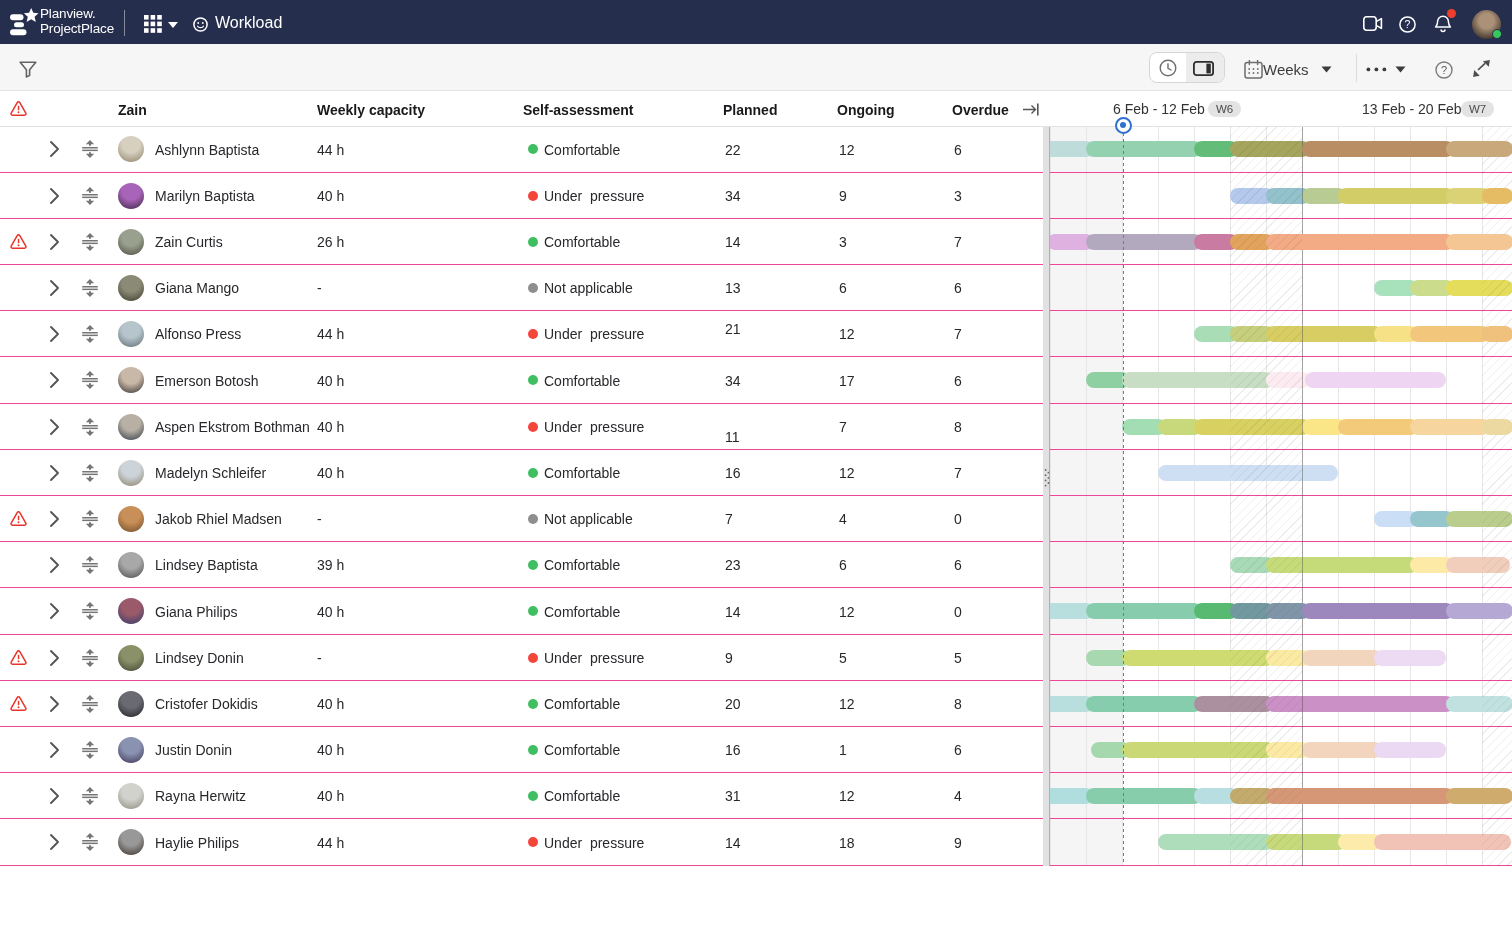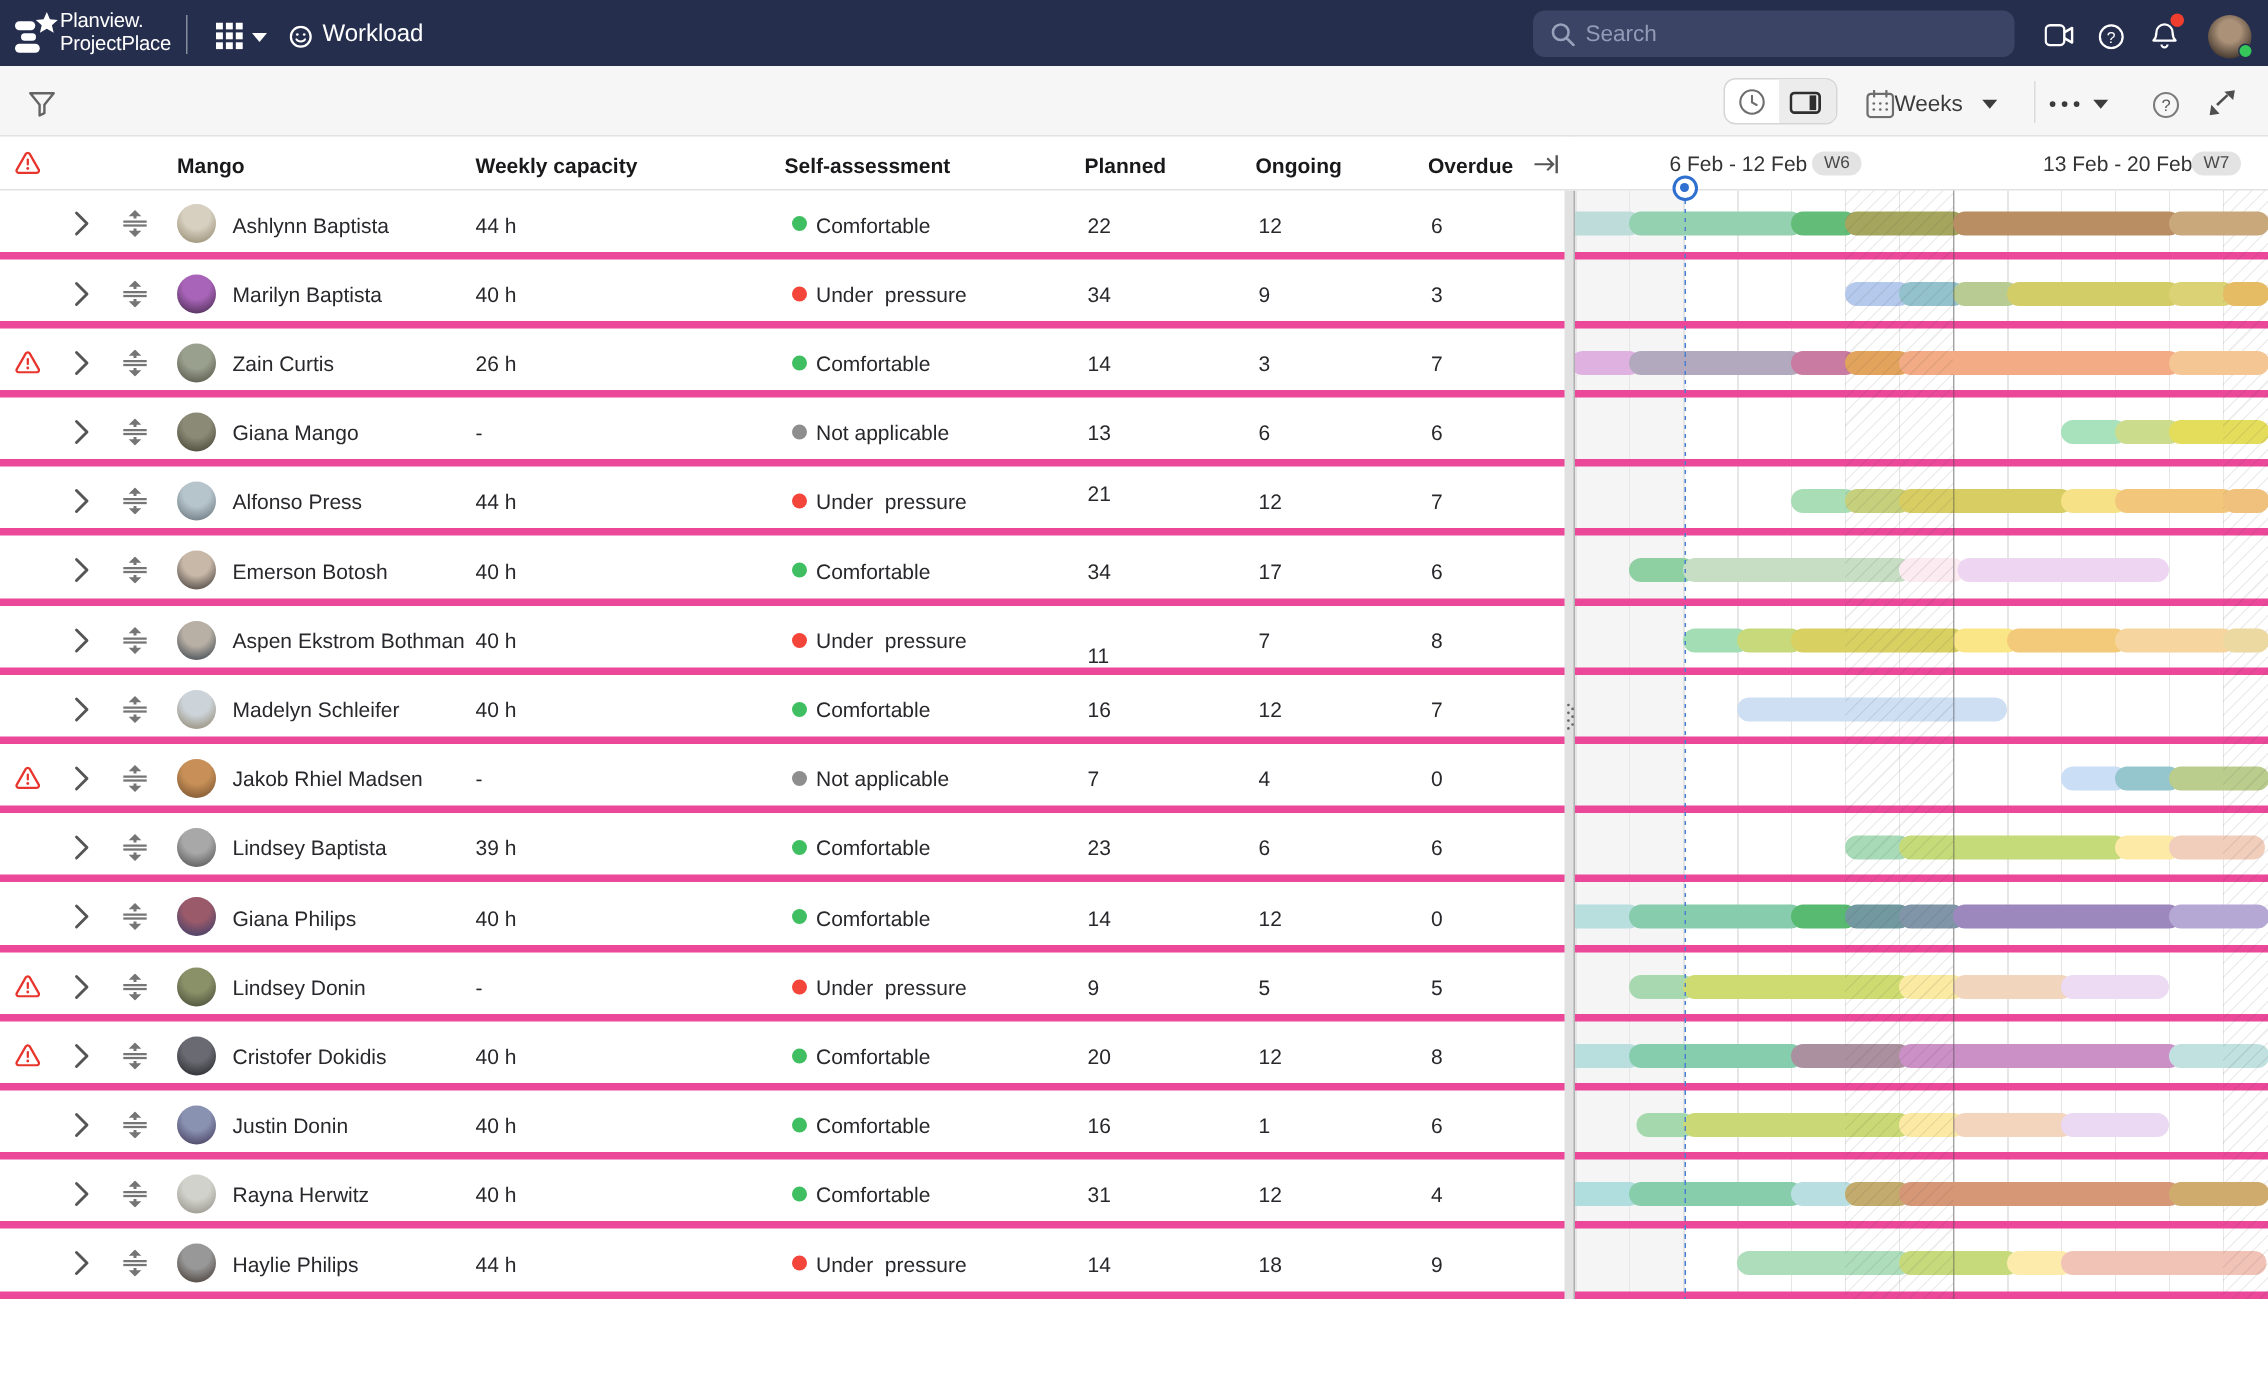--- a/index.html
+++ b/index.html
@@ -15,21 +15,21 @@
 #search .ph{position:absolute;left:35px;top:7px;font-size:15px;color:#939bb8}
 
 #tb{position:absolute;left:0;top:44px;width:1512px;height:47px;background:#f6f6f7;border-bottom:1px solid #e3e3e3}
 #seg{position:absolute;left:1149px;top:52px;width:76px;height:31px;background:#fff;border:1px solid #d6d6d6;border-radius:8px}
 #seg .sel{position:absolute;right:0;top:0;width:38px;height:29px;background:#ececed;border-radius:0 7px 7px 0}
 .tbtxt{position:absolute;top:61px;font-size:15px;color:#3c3c3c}
 
 #thead{position:absolute;left:0;top:91px;width:1512px;height:36px;background:#fff;border-bottom:1px solid #e2e2e2}
 .hlab{position:absolute;top:102px;font-size:14px;font-weight:700;color:#19191c}
 
-.row{position:absolute;left:0;width:1512px;border-bottom:5px solid #ec4899;background:transparent}
+.row{position:absolute;left:0;width:1512px;border-bottom:1px solid #ec4899;background:transparent}
 .cell{position:absolute;font-size:14px;color:#28282c}
 .avatar{position:absolute;left:118px;width:26px;height:26px;border-radius:50%}
 .sdot{position:absolute;left:528px;width:10px;height:10px;border-radius:50%}
 
 #gpast{position:absolute;left:1050px;top:127px;width:73px;height:739px;background:#f5f5f6}
 .wkend{position:absolute;top:127px;height:739px;background:repeating-linear-gradient(135deg,rgba(60,60,60,0.085) 0 1px,rgba(255,255,255,0) 1px 6.5px);z-index:5}
 #gdays{position:absolute;left:1050px;top:127px;width:462px;height:739px;background:repeating-linear-gradient(to right,#e6e6e6 0 1px,rgba(255,255,255,0) 1px 36px)}
 #wksep{position:absolute;left:1302px;top:127px;width:1px;height:739px;background:rgba(70,70,70,0.42);z-index:5}
 #bars{position:absolute;left:1050px;top:0;width:462px;height:931px;overflow:hidden}
 .bar{position:absolute;height:16px;border-radius:8px}
@@ -496,21 +496,21 @@
       <circle cx="1.6" cy="12.4" r="0.9" fill="#666"></circle>
       <circle cx="4.4" cy="15.0" r="0.9" fill="#666"></circle>
       <circle cx="1.6" cy="17.6" r="0.9" fill="#666"></circle>
     </svg>
 <div id="thead"></div>
 <span class="abs" style="left:10px;top:101px"><svg width="17" height="15" viewBox="0 0 17 15">
         <path d="M7.2 1.6 L1.2 12.1 a1.4 1.4 0 0 0 1.2 2.1 h12.2 a1.4 1.4 0 0 0 1.2-2.1 L9.8 1.6 a1.5 1.5 0 0 0-2.6 0 Z" fill="none" stroke="#e8352c" stroke-width="1.5" stroke-linejoin="round"></path>
         <rect x="7.8" y="4.7" width="1.5" height="4.6" rx="0.7" fill="#e8352c"></rect>
         <circle cx="8.5" cy="11.3" r="0.95" fill="#e8352c"></circle>
       </svg></span>
-<span class="hlab" style="left:118px">Mango</span>
+<span class="hlab" style="left:118px">Zain</span>
 <span class="hlab" style="left:317px">Weekly capacity</span>
 <span class="hlab" style="left:523px">Self-assessment</span>
 <span class="hlab" style="left:723px">Planned</span>
 <span class="hlab" style="left:837px">Ongoing</span>
 <span class="hlab" style="left:952px">Overdue</span>
 <svg class="abs" style="left:1022px;top:103px" width="17" height="13" viewBox="0 0 17 13">
       <path d="M1 6.5 H13 M9.5 2.5 L13.5 6.5 L9.5 10.5" fill="none" stroke="#555" stroke-width="1.4"></path>
       <rect x="15" y="0.5" width="1.6" height="12" fill="#555"></rect>
     </svg>
 <span class="ghead" style="left:1113px">6 Feb - 12 Feb</span>
@@ -596,27 +596,20 @@
 <svg class="abs" style="left:168px;top:21.5px" width="10" height="6" viewBox="0 0 10 6">
       <path d="M0 0 H10 L5 6 Z" fill="#fff"></path>
     </svg>
 <svg class="abs" style="left:193px;top:17px" width="15" height="15" viewBox="0 0 15 15">
       <circle cx="7.5" cy="7.5" r="6.6" fill="none" stroke="#fff" stroke-width="1.5"></circle>
       <circle cx="5.2" cy="6" r="0.9" fill="#fff"></circle>
       <circle cx="9.8" cy="6" r="0.9" fill="#fff"></circle>
       <path d="M4.6 9.2 a3.2 2.6 0 0 0 5.8 0" fill="none" stroke="#fff" stroke-width="1.3" stroke-linecap="round"></path>
     </svg>
 <span id="wl">Workload</span>
-<div id="search">
-      <svg class="abs" style="left:12px;top:8px" width="16" height="16" viewBox="0 0 16 16">
-        <circle cx="6.5" cy="6.5" r="5.2" fill="none" stroke="#99a0ba" stroke-width="1.7"></circle>
-        <path d="M10.5 10.5 L15 15" stroke="#99a0ba" stroke-width="1.7" stroke-linecap="round"></path>
-      </svg>
-      <span class="ph">Search</span>
-    </div>
 <svg class="abs" style="left:1363px;top:16px" width="20" height="15" viewBox="0 0 20 15">
       <rect x="0.8" y="0.8" width="12.4" height="13.4" rx="3" fill="none" stroke="#fff" stroke-width="1.6"></rect>
       <path d="M13.2 5.6 L18.4 2.6 V12.4 L13.2 9.4" fill="none" stroke="#fff" stroke-width="1.6" stroke-linejoin="round"></path>
     </svg>
 <svg class="abs" style="left:1399px;top:15.5px" width="17" height="17" viewBox="0 0 17 17">
       <circle cx="8.5" cy="8.5" r="7.6" fill="none" stroke="#fff" stroke-width="1.5"></circle>
       <text x="8.5" y="12.4" font-size="10.5" font-family="Liberation Sans" fill="#fff" text-anchor="middle">?</text>
     </svg>
 <svg class="abs" style="left:1434px;top:15px" width="18" height="18" viewBox="0 0 18 18">
       <path d="M9 1.2 a5.4 5.4 0 0 1 5.4 5.4 c0 3.4 1.2 4.6 2 5.4 H1.6 c0.8-0.8 2-2 2-5.4 A5.4 5.4 0 0 1 9 1.2 Z" fill="none" stroke="#fff" stroke-width="1.5" stroke-linejoin="round"></path>

